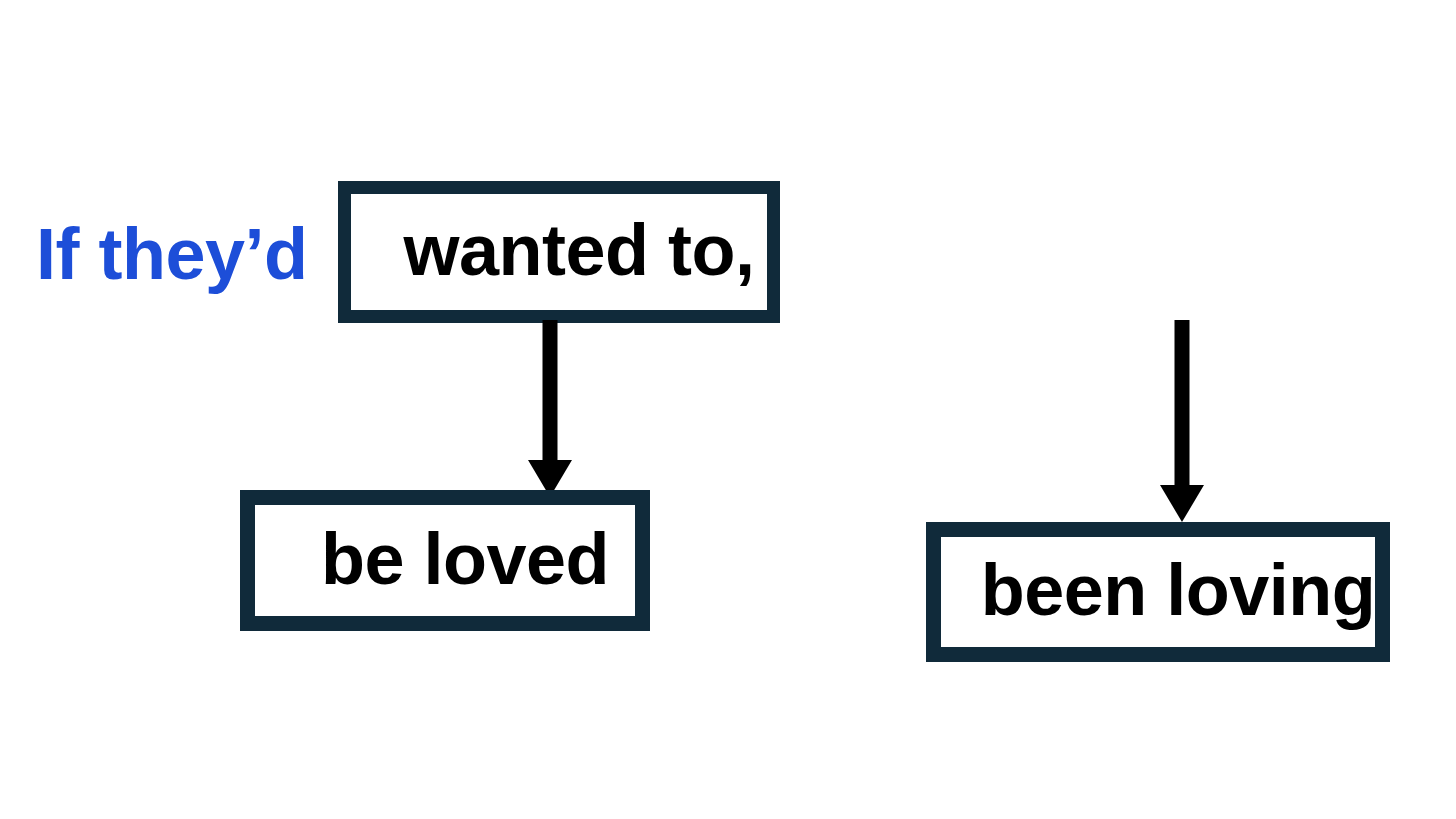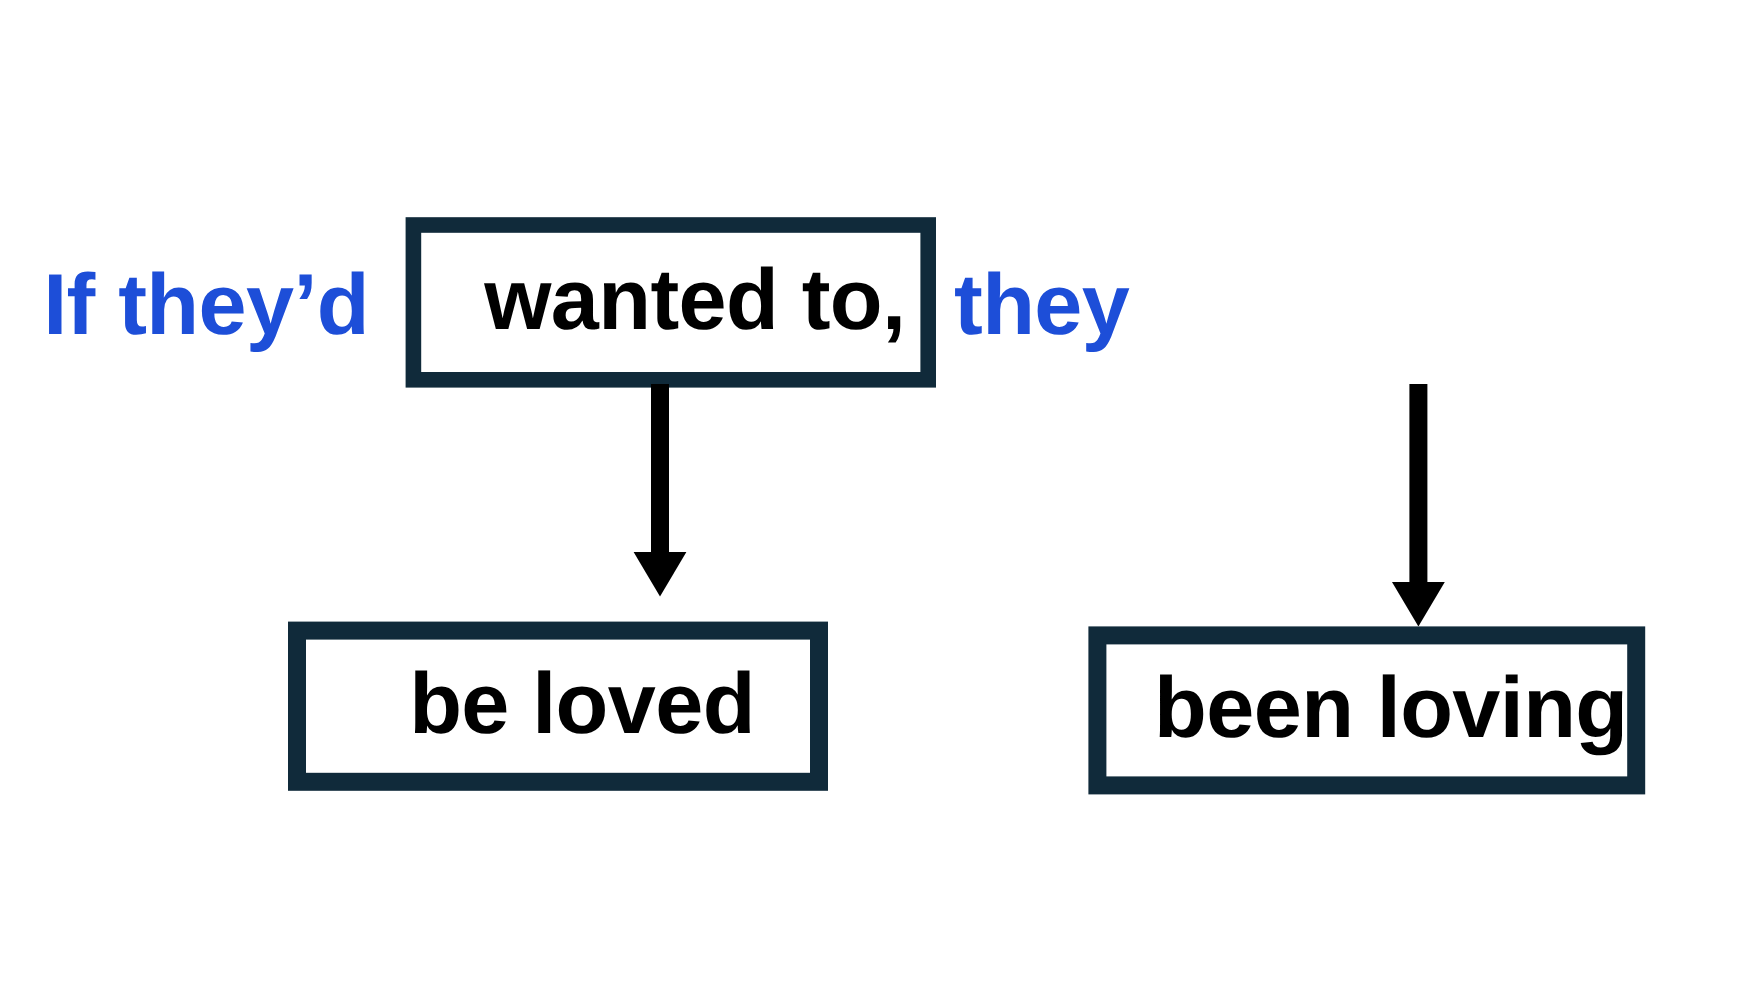--- a/index.html
+++ b/index.html
@@ -71,38 +71,37 @@
 <body>
 
 <div id="canvas">
 
   <span class="word" style="left:36px; top:218px;">If they’d</span>
 
   <div class="box upper" style="left:338px; top:181px; width:442px; height:142px;">
     <span class="box-label">wanted to,</span>
   </div>
 
-  <span class="word" style="left:795px; top:218px;">they</span>
 
 
   <div class="arrow" style="left:520px; top:320px; width:60px; height:180px;">
     <svg width="60" height="180" viewBox="0 0 60 180" aria-hidden="true">
       <line x1="30" y1="0" x2="30" y2="148" stroke="#000000" stroke-width="15"></line>
       <polygon points="8,140 52,140 30,177" fill="#000000"></polygon>
     </svg>
   </div>
 
   <div class="arrow" style="left:1152px; top:320px; width:60px; height:205px;">
     <svg width="60" height="205" viewBox="0 0 60 205" aria-hidden="true">
       <line x1="30" y1="0" x2="30" y2="173" stroke="#000000" stroke-width="15"></line>
       <polygon points="8,165 52,165 30,202" fill="#000000"></polygon>
     </svg>
   </div>
 
-  <div class="box lower" style="left:240px; top:490px; width:450px; height:141px;margin-top:28px;">
+  <div class="box lower" style="left:240px; top:490px; width:410px; height:141px;">
     <span class="box-label">be loved</span>
   </div>
 
-  <div class="box lower" style="left:907px; top:522px; width:464px; height:140px;">
+  <div class="box lower" style="left:926px; top:522px; width:464px; height:140px;">
     <span class="box-label">been loving</span>
   </div>
 
 </div>
 
 </body></html>

